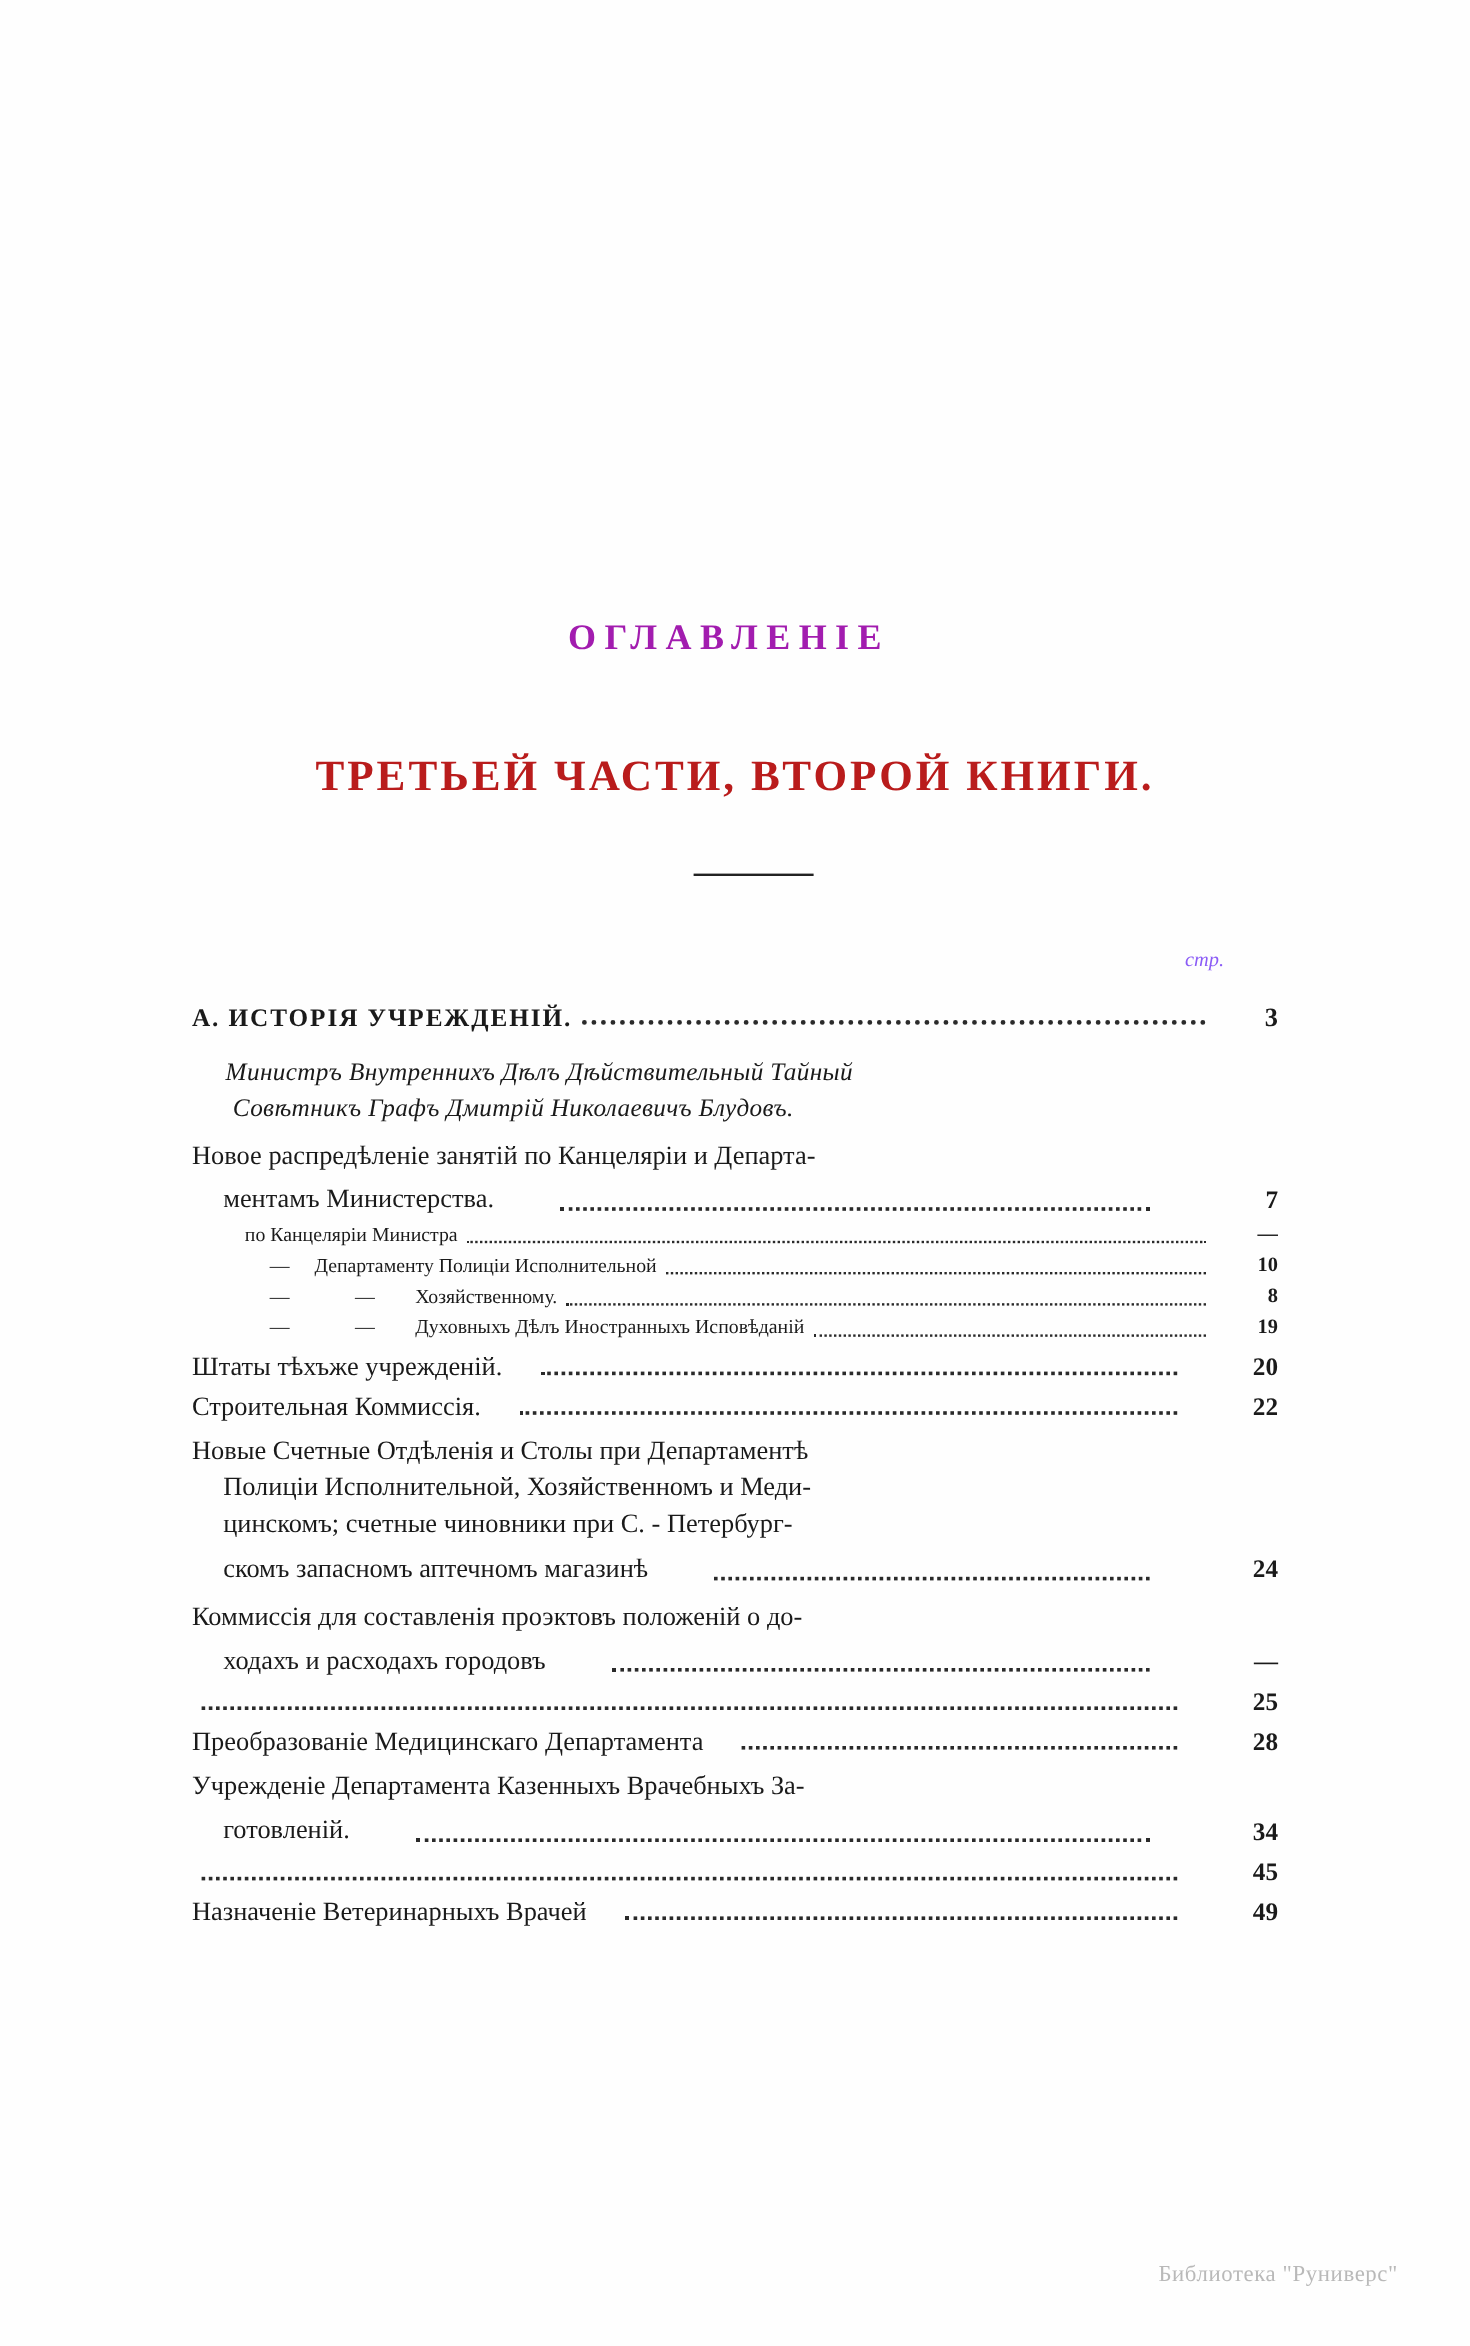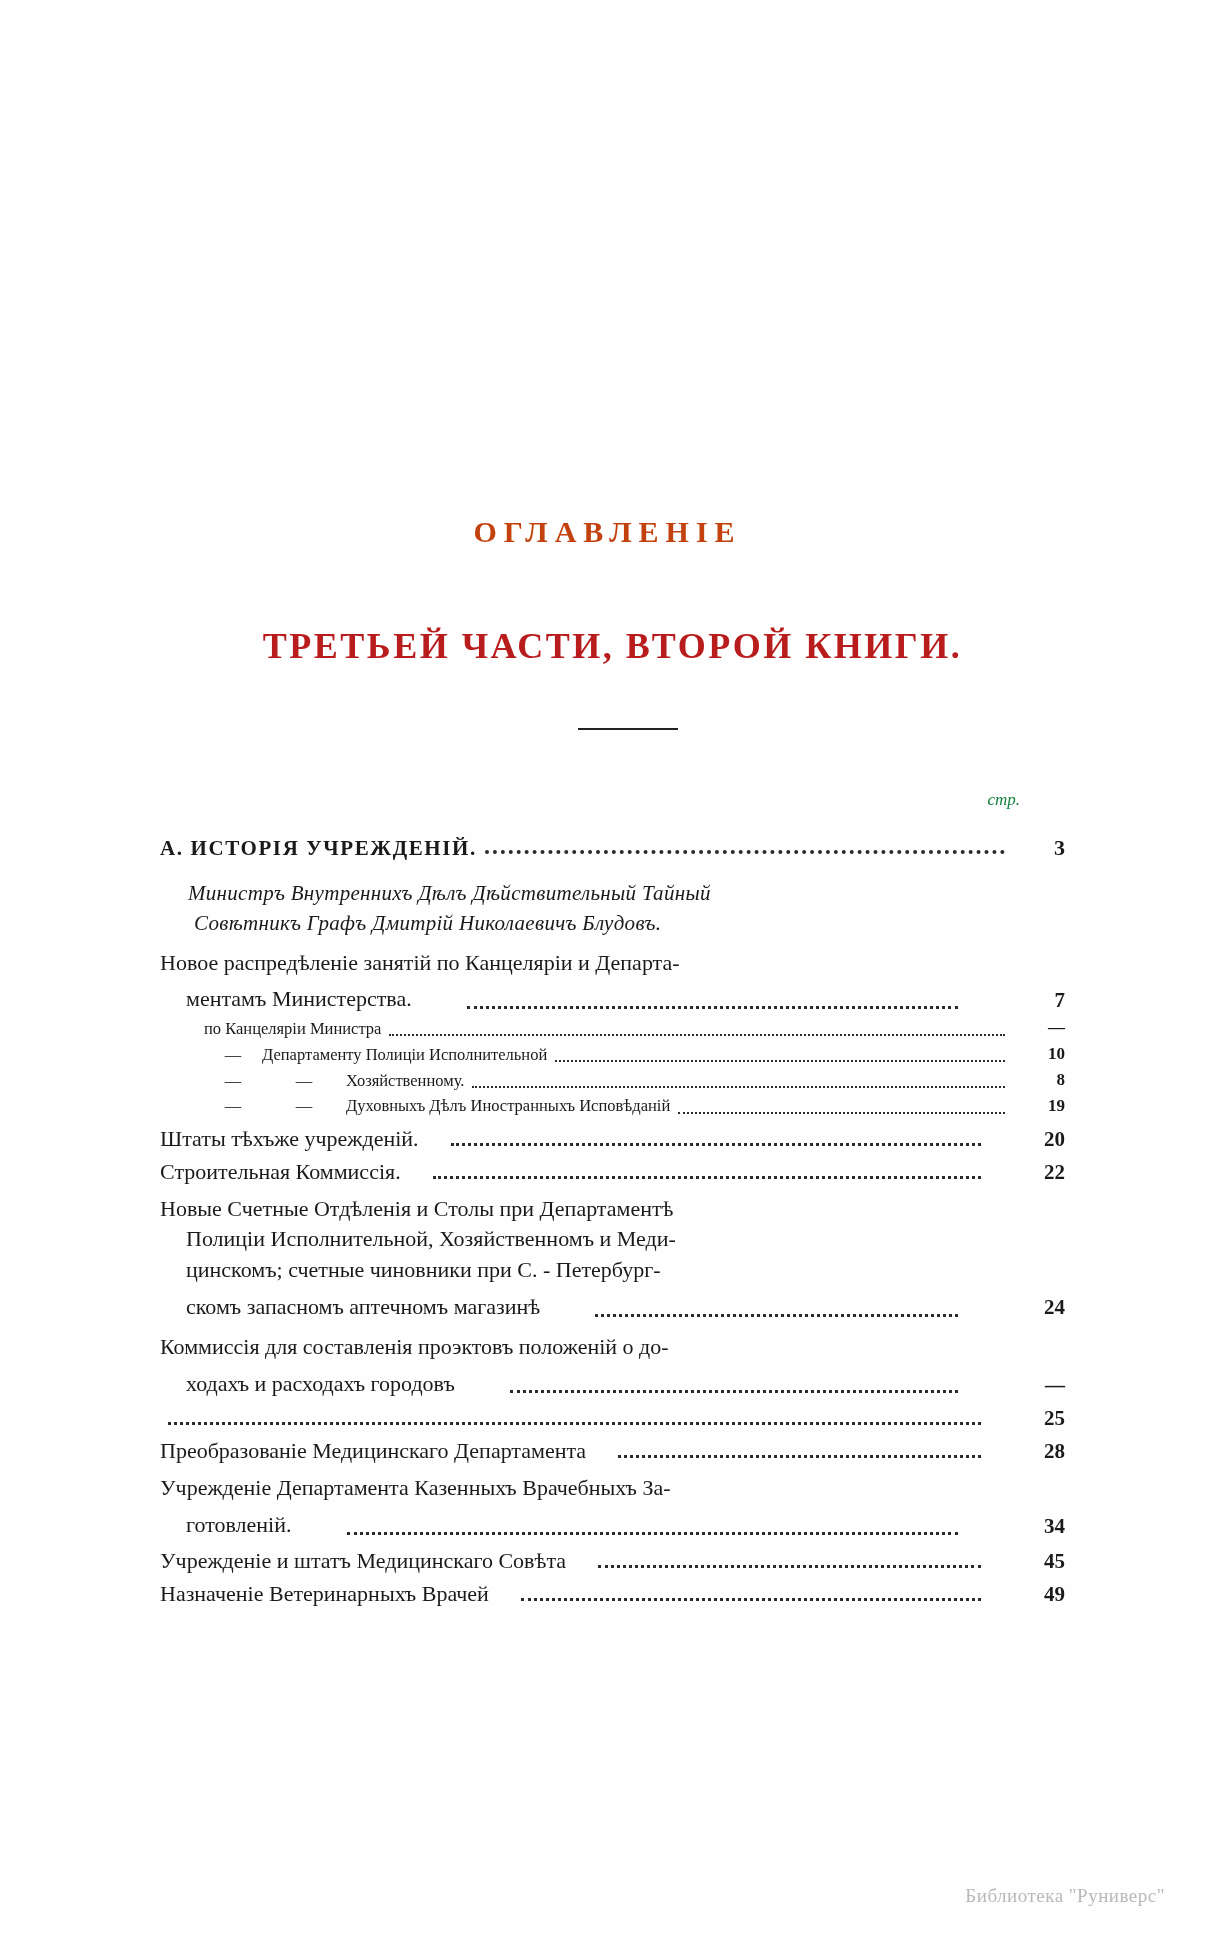--- a/index.html
+++ b/index.html
@@ -25,21 +25,21 @@
   
   .title-main {
     position: absolute;
     left: 0; top: 515px;
     width: 1215px;
     text-align: center;
     font-family: "Liberation Serif", serif;
     font-weight: bold;
     font-size: 30px;
     letter-spacing: 7px;
-    color: #c2410c;
+    color: #a21caf;
   }
   .title-sub {
     position: absolute;
     left: 0; top: 625px;
     width: 1225px;
     text-align: center;
     font-family: "Liberation Serif", serif;
     font-weight: bold;
     font-size: 36px;
     letter-spacing: 2.5px;
@@ -52,21 +52,21 @@
     height: 2px;
     background: #222;
   }
   
   .str-label {
     position: absolute;
     right: 205px;
     top: 790px;
     font-style: italic;
     font-size: 17px;
-    color: #15803d;
+    color: #8b5cf6;
   }
   
   .toc {
     position: absolute;
     left: 160px;
     top: 815px;
     width: 905px;
   }
   .row {
     display: flex;
@@ -283,21 +283,20 @@
         <span class="first">Учрежденіе Департамента Казенныхъ Врачебныхъ За-</span>
       </div>
       <div class="entry-last-row entry">
         <span class="txt">готовленій.</span>
         <span class="leader"></span>
         <span class="pg">34</span>
       </div>
     </div>
 
     <div class="row line1">
-      <span class="txt">Учрежденіе и штатъ Медицинскаго Совѣта</span>
       <span class="leader"></span>
       <span class="pg">45</span>
     </div>
 
     <div class="row line1">
       <span class="txt">Назначеніе Ветеринарныхъ Врачей</span>
       <span class="leader"></span>
       <span class="pg">49</span>
     </div>
 

